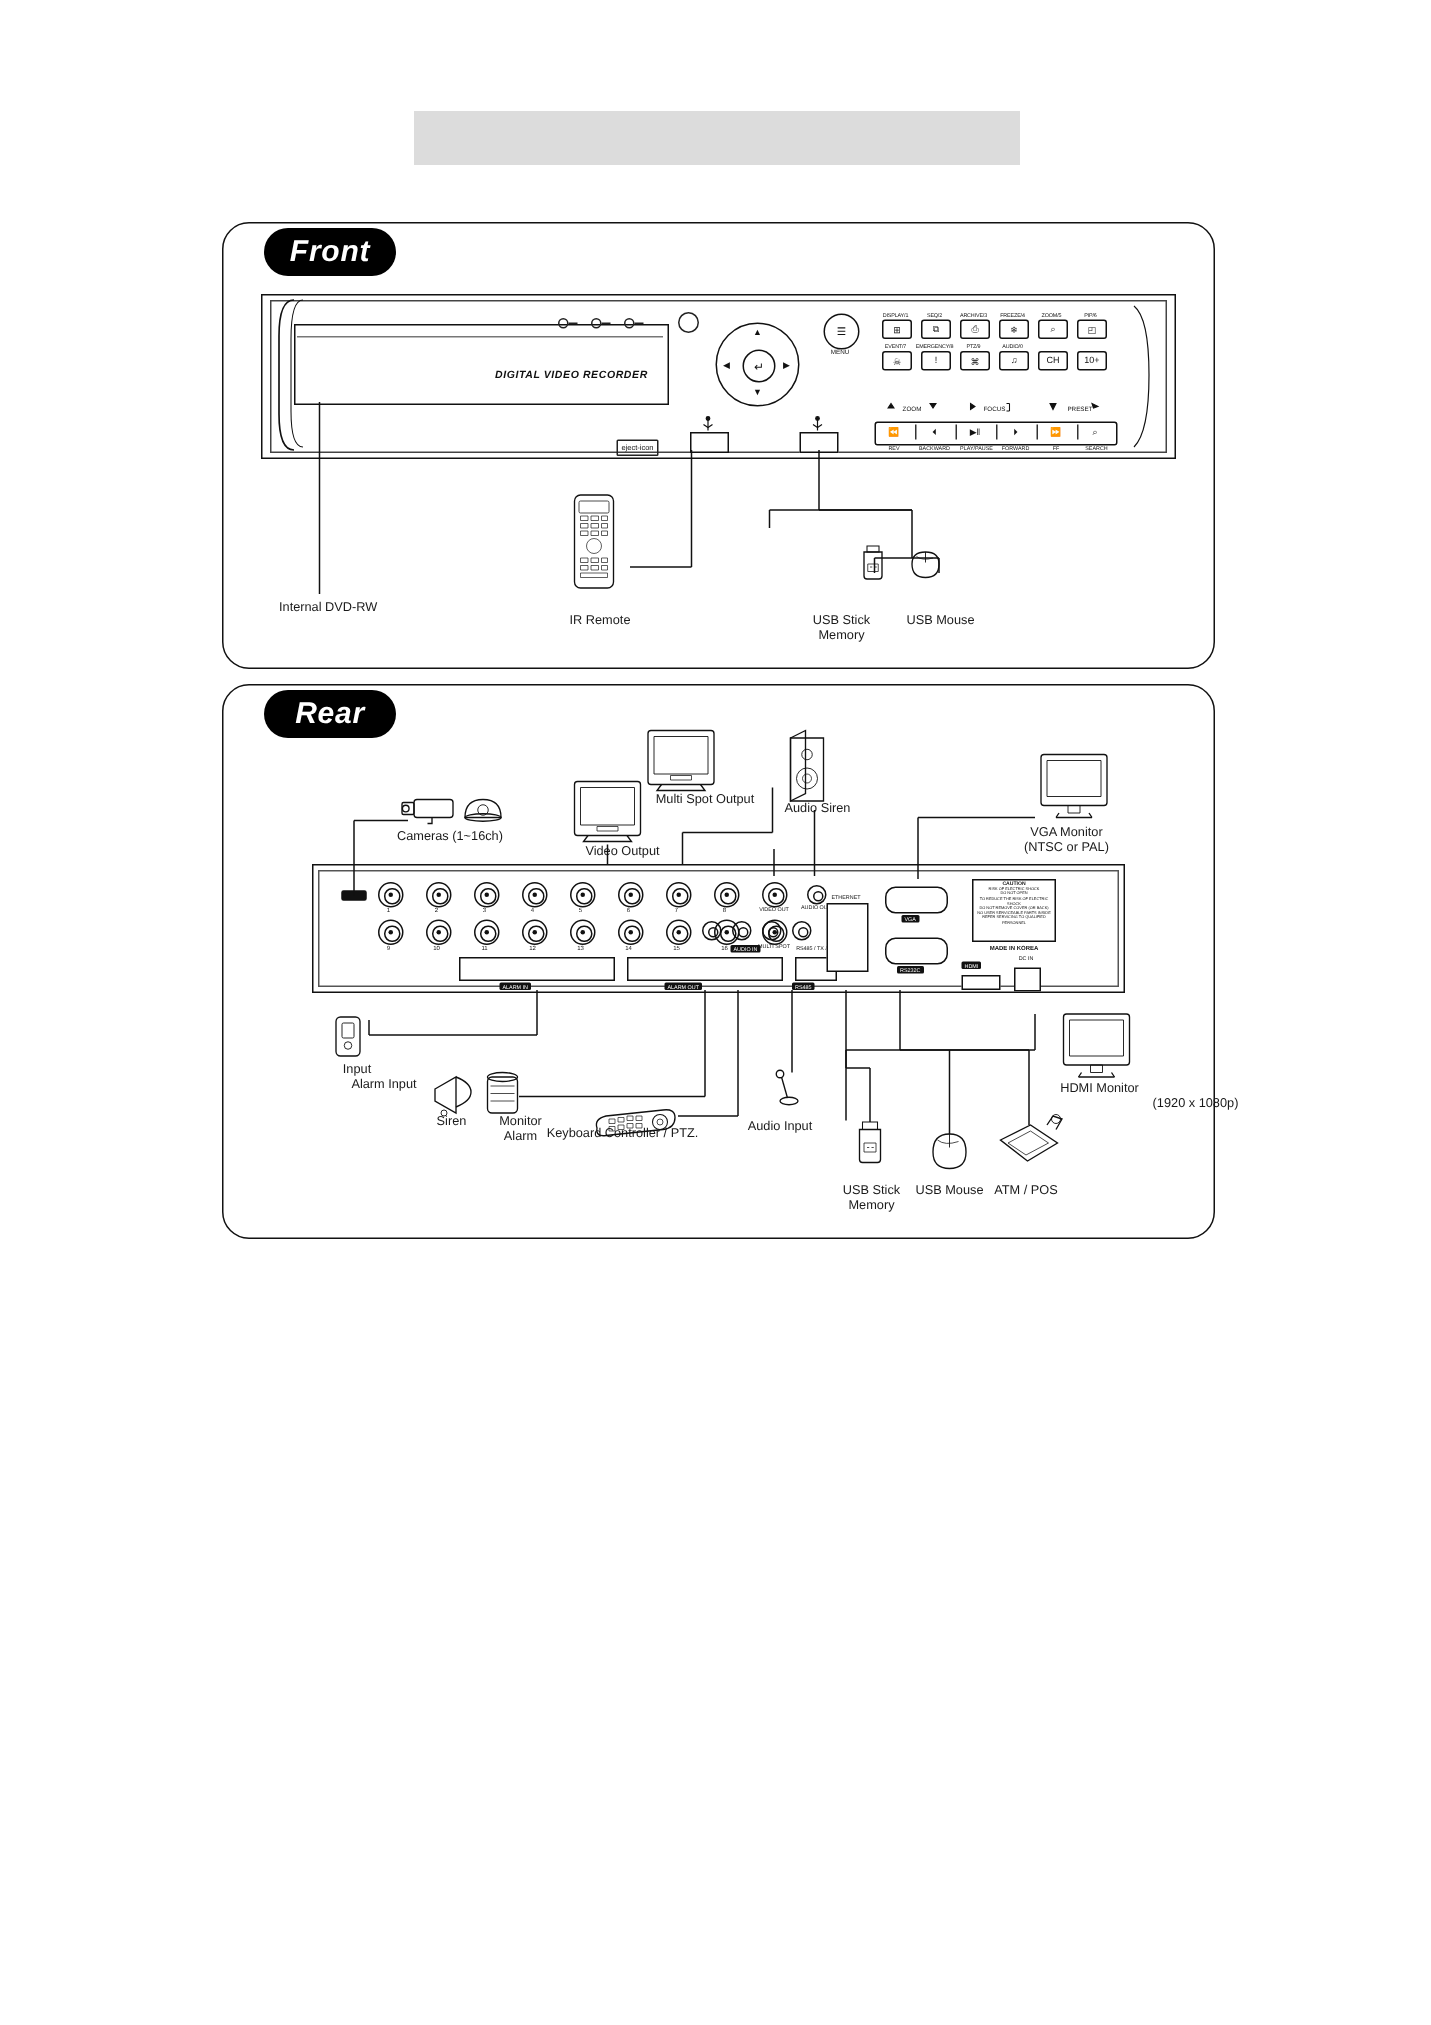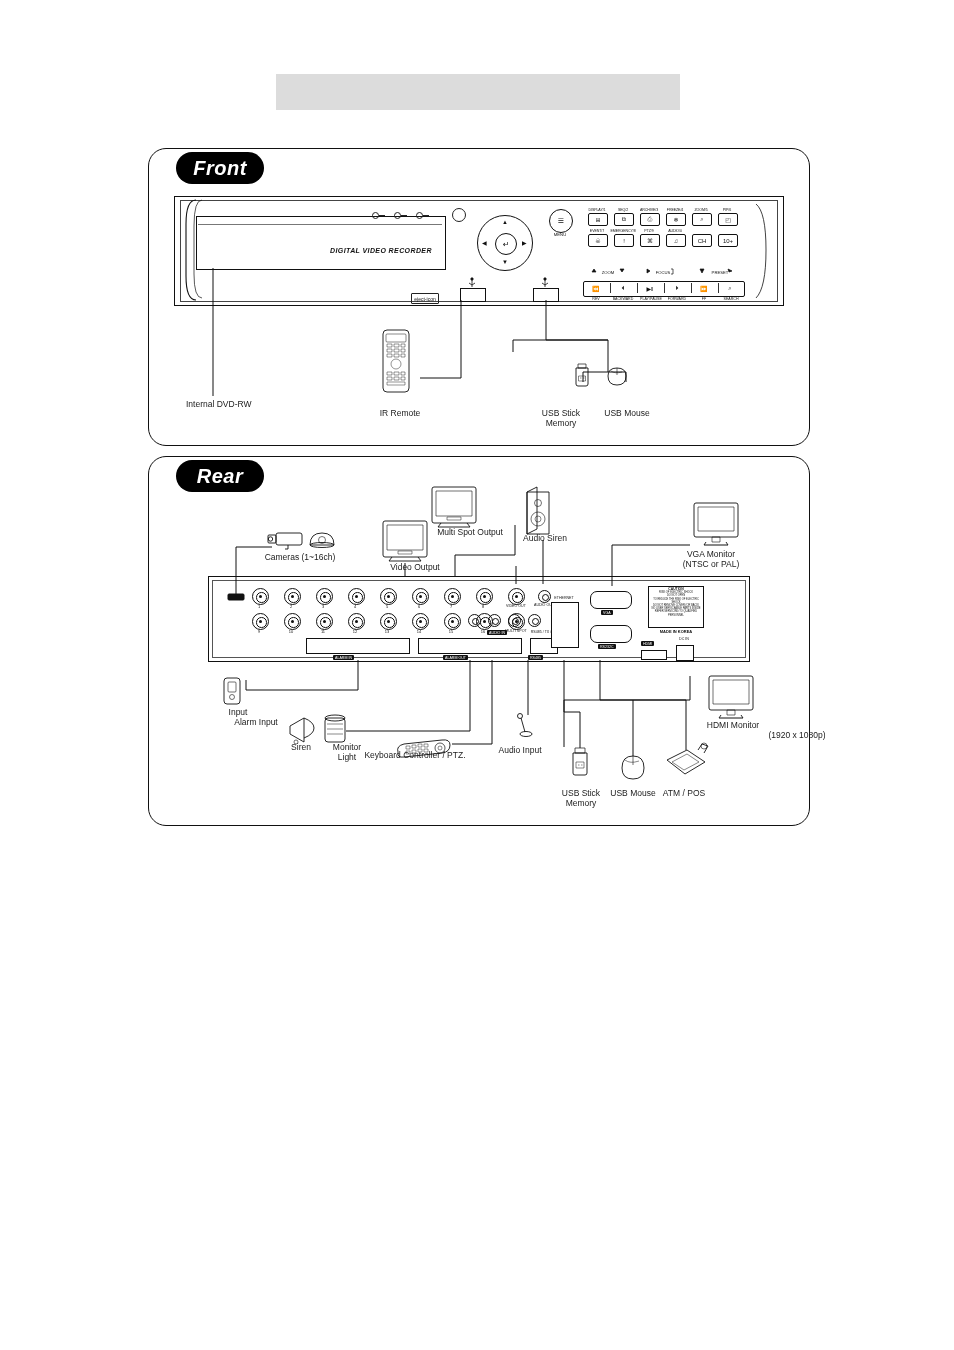--- a/index.html
+++ b/index.html
@@ -336,21 +336,21 @@
 <div class="cap" style="left:360px;top:562px;width:110px;">Video Output</div>
 <div class="cap" style="left:410px;top:527px;width:120px;">Multi Spot Output</div>
 <div class="cap" style="left:500px;top:533px;width:90px;">Audio Siren</div>
 <div class="cap" style="left:666px;top:549px;width:90px;">VGA Monitor</div>
 <div class="cap" style="left:666px;top:559px;width:90px;">(NTSC or PAL)</div>
 
 <div class="cap" style="left:198px;top:707px;width:80px;">Input</div>
 <div class="cap" style="left:216px;top:717px;width:80px;">Alarm Input</div>
 <div class="cap" style="left:278px;top:742px;width:46px;">Siren</div>
 <div class="cap" style="left:320px;top:742px;width:54px;">Monitor</div>
-<div class="cap" style="left:320px;top:752px;width:54px;">Light</div>
+<div class="cap" style="left:320px;top:752px;width:54px;">Alarm</div>
 <div class="cap" style="left:350px;top:750px;width:130px;">Keyboard Controller / PTZ.</div>
 <div class="cap" style="left:485px;top:745px;width:70px;">Audio Input</div>
 <div class="cap" style="left:688px;top:720px;width:90px;">HDMI Monitor</div>
 <div class="cap" style="left:720px;top:730px;width:90px;margin-left:32px;">(1920 x 1080p)</div>
 <div class="cap" style="left:556px;top:788px;width:50px;">USB Stick</div>
 <div class="cap" style="left:556px;top:798px;width:50px;">Memory</div>
 <div class="cap" style="left:606px;top:788px;width:54px;">USB Mouse</div>
 <div class="cap" style="left:658px;top:788px;width:52px;">ATM / POS</div>
 
 <svg class="art" viewBox="0 0 954 1350" xmlns="http://www.w3.org/2000/svg">

